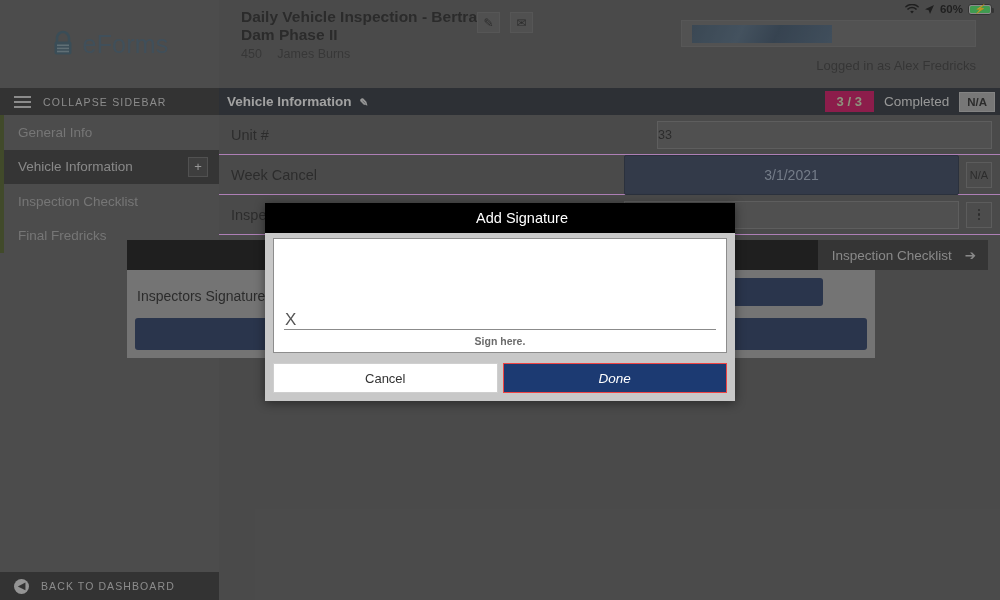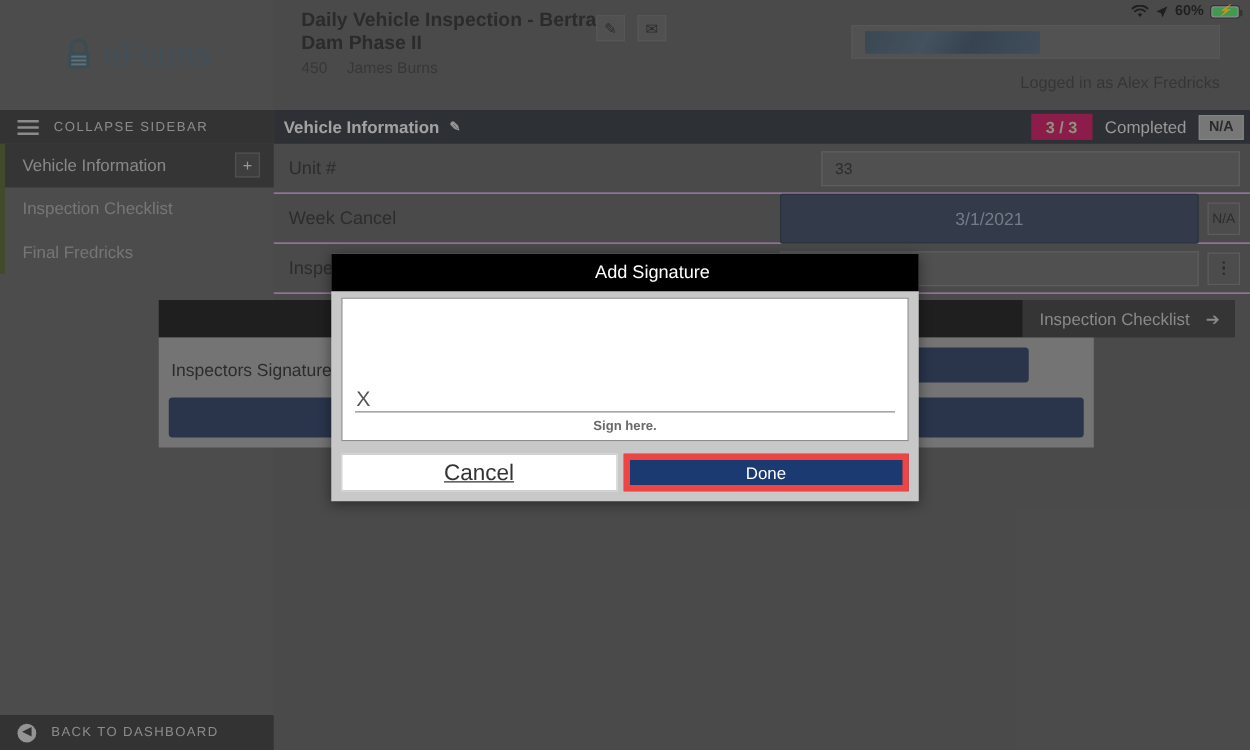--- a/index.html
+++ b/index.html
@@ -129,21 +129,21 @@
 
   
   .row {
     height: 40px; display: flex; align-items: center;
     border-bottom: 1px solid #f0abfc; padding-left: 12px;
   }
   .row-label { font-size: 14.5px; color: #2f2f2f; }
   .row-ctl { margin-left: auto; display: flex; align-items: center; gap: 7px; padding-right: 8px; }
   .txtinput {
     width: 335px; height: 28px; background: #656565; border: 1px solid #7a7a7a;
-    display: flex; align-items: center; padding-left: 10px;
+    display: flex; align-items: center; 
     color: #2e2e2e; font-size: 12.5px;
   }
   .bluebtn {
     width: 335px; height: 40px; background: #39435a; border: 1px solid #2d3purple;
     border: 1px solid #2d3648; display:flex; align-items:center;
     justify-content:center; color:#9aa6b8; font-size: 14px; border-radius: 2px;
   }
   .sq-btn {
     width: 26px; height: 26px; border: 1px solid #777; background: #5e5e5e;
     display: flex; align-items: center; justify-content: center;
@@ -198,25 +198,25 @@
   .sig-here {
     position: absolute; left: 0; right: 0; bottom: 5px; text-align: center;
     font-size: 10.5px; color: #6a6a6a; font-weight: bold;
   }
   .sig-actions {
     position: absolute; left: 8px; right: 8px; bottom: 8px;
     display: flex; gap: 5px; height: 30px;
   }
   .btn-cancel {
     flex: 1; background: #fff; border: 1px solid #cfcfcf; color: #333;
-    font-size: 18px; display: flex; align-items: center; justify-content: center; text-decoration: underline;
+    font-size: 13px; display: flex; align-items: center; justify-content: center;
   }
   .btn-done {
-    flex: 1; background: #1c3a72; border: 5px solid #ef4444; color: #fff;
-    font-size: 13.5px; display: flex; align-items: center; justify-content: center;
+    flex: 1; background: #1c3a72; border: 1px solid #ef4444; color: #fff;
+    font-size: 13.5px; display: flex; align-items: center; justify-content: center; font-style: italic;
   }
 
   .dimmer { position: absolute; inset: 0; background: rgba(40,40,40,.33); pointer-events: none; }
 </style>
 </head>
 <body>
 
 <div id="root">
 
   <div id="app-layer">
@@ -255,20 +255,23 @@
 
       <div class="collapse-row">
         <span class="hamb">
             <i></i>
             <i></i>
             <i></i>
           </span>
         <span class="collapse-label">COLLAPSE SIDEBAR</span>
       </div>
 
+      <div class="nav-item">
+        <span>General Info</span>
+      </div>
       <div class="nav-item alt">
         <span>Vehicle Information</span>
         <span class="nav-plus">+</span>
       </div>
       <div class="nav-item">
         <span>Inspection Checklist</span>
       </div>
       <div class="nav-item">
         <span>Final Fredricks</span>
       </div>

